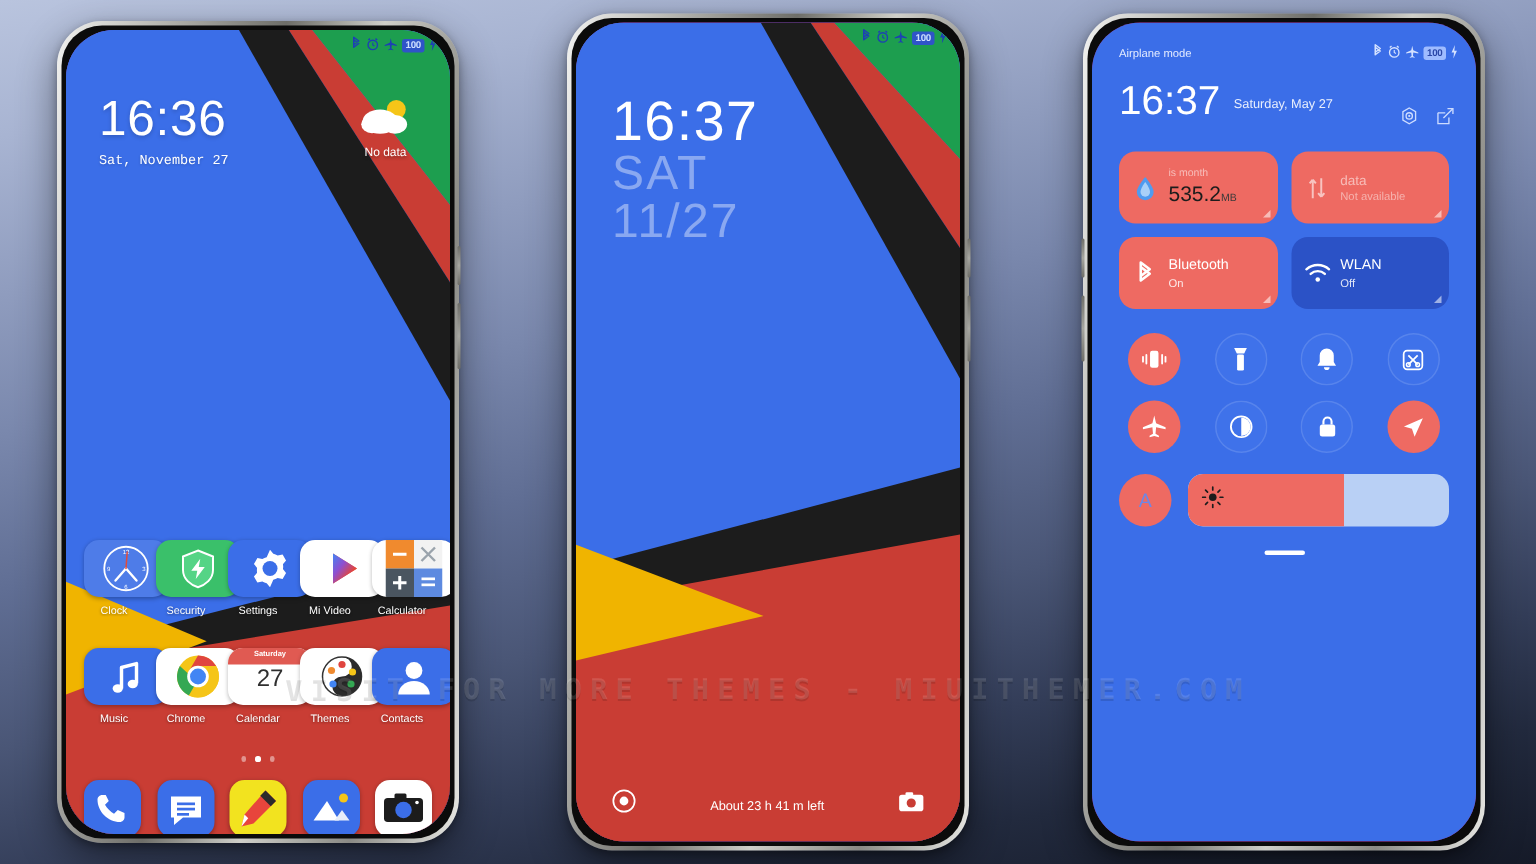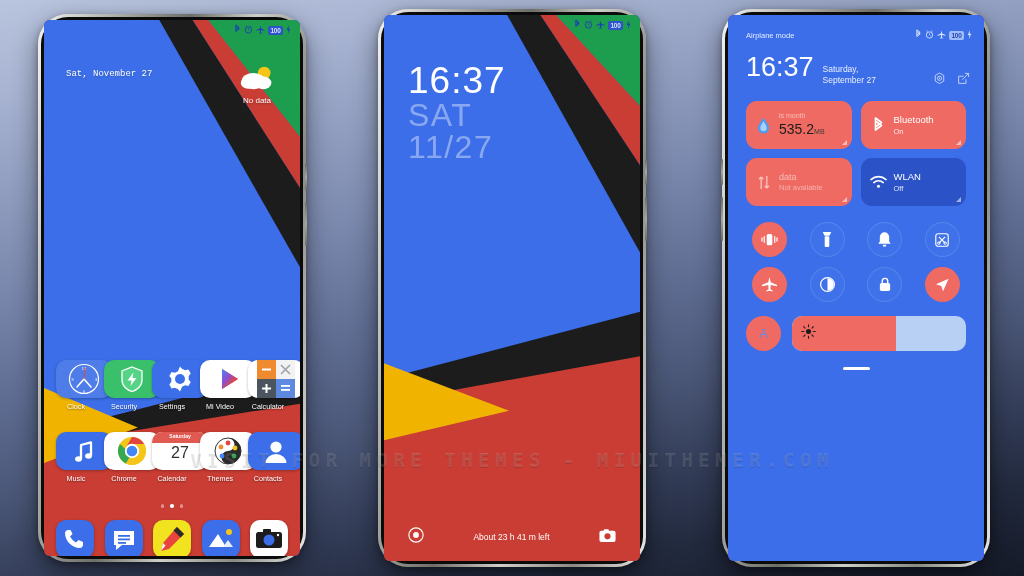--- a/index.html
+++ b/index.html
@@ -37,21 +37,21 @@
     z-index: 10;
   }
   .phone-inner {
     width: 100%; height: 100%;
     border-radius: 27px;
     background: #0b0b0b;
     padding: 3px;
   }
   .screen {
     width: 100%; height: 100%;
-    border-radius: 6px;
+    border-radius: 32px;
     overflow: hidden;
     position: relative;
     background: #be185d;
   }
   #phone-1 { left: 38px;  top: 14px;  width: 268px; height: 548px; }
   #phone-2 { left: 378px; top: 9px;   width: 268px; height: 558px; }
   #phone-3 { left: 722px; top: 9px;   width: 268px; height: 558px; }
 
   
   .side-btn {
@@ -277,20 +277,21 @@
         </span>
         <span class="battpill">100</span>
         <span class="sicon">
           <svg width="5" height="9" viewBox="0 0 6 12">
               <path d="M3.6 0 L0.6 6.6 H2.8 L2.2 12 L5.4 5 H3.1 Z" fill="#1d3fb5"></path>
             </svg>
         </span>
       </div>
 
       <div class="clock-home">
+        <div class="t">16:36</div>
         <div class="d">Sat, November 27</div>
       </div>
 
       <div class="weather-w">
         <svg width="40" height="27" viewBox="0 0 44 30">
           <circle cx="30" cy="10" r="7" fill="#f5c518"></circle>
           <ellipse cx="18" cy="19" rx="13" ry="9" fill="#ffffff"></ellipse>
           <ellipse cx="29" cy="21" rx="9" ry="7" fill="#ffffff"></ellipse>
           <ellipse cx="12" cy="21" rx="8" ry="6.5" fill="#ffffff"></ellipse>
         </svg>
@@ -589,21 +590,21 @@
             <span class="sicon">
               <svg width="5" height="9" viewBox="0 0 6 12">
                   <path d="M3.6 0 L0.6 6.6 H2.8 L2.2 12 L5.4 5 H3.1 Z" fill="#d5e2ff"></path>
                 </svg>
             </span>
           </span>
         </div>
 
         <div class="qs-clockrow">
           <div class="big">16:37</div>
-          <div class="dt">Saturday, September 27</div>
+          <div class="dt">Saturday, May 27</div>
           <div class="acts">
             <span>
               <svg width="13" height="13" viewBox="0 0 16 16">
                 <path d="M8 1.2 L13.2 4.2 V11.2 L8 14.2 L2.8 11.2 V4.2 Z" fill="none" stroke="#cddcff" stroke-width="1.1"></path>
                 <circle cx="8" cy="7.7" r="2.6" fill="none" stroke="#cddcff" stroke-width="1.1"></circle>
                 <circle cx="8" cy="7.7" r="0.9" fill="#cddcff"></circle>
               </svg>
             </span>
             <span>
               <svg width="13" height="13" viewBox="0 0 16 16">
@@ -627,43 +628,43 @@
             </span>
             <span class="ttxt">
               <span class="t1" style="display:block">is month</span>
               <span class="t2" style="display:block">
                 <span>535.2</span><span class="unit">MB</span>
               </span>
             </span>
             <span class="corner"></span>
           </div>
 
-          <div class="tile red">
-            <span class="ticon">
-              <svg width="13" height="18" viewBox="0 0 12 18">
-                  <path d="M3 5l6 4.5-6 4.5V2l6 4.5-6 4.5" stroke="#ffffff" stroke-width="1.7" fill="none" stroke-linejoin="round"></path>
-                </svg>
-            </span>
-            <span class="ttxt">
-              <span class="t1" style="display:block">Bluetooth</span>
-              <span class="t2" style="display:block">On</span>
-            </span>
-            <span class="corner"></span>
-          </div>
-
           <div class="tile dim faded">
             <span class="ticon">
               <svg width="14" height="17" viewBox="0 0 14 18">
                 <path d="M4 16 V3 M4 3 L1.8 5.6 M4 3 L6.2 5.6" stroke="rgba(255,255,255,0.6)" stroke-width="1.4" fill="none"></path>
                 <path d="M10 2 V15 M10 15 L7.8 12.4 M10 15 L12.2 12.4" stroke="rgba(255,255,255,0.6)" stroke-width="1.4" fill="none"></path>
               </svg>
             </span>
             <span class="ttxt">
               <span class="t1" style="display:block">data</span>
               <span class="t2" style="display:block">Not available</span>
+            </span>
+            <span class="corner"></span>
+          </div>
+
+          <div class="tile red">
+            <span class="ticon">
+              <svg width="13" height="18" viewBox="0 0 12 18">
+                  <path d="M3 5l6 4.5-6 4.5V2l6 4.5-6 4.5" stroke="#ffffff" stroke-width="1.7" fill="none" stroke-linejoin="round"></path>
+                </svg>
+            </span>
+            <span class="ttxt">
+              <span class="t1" style="display:block">Bluetooth</span>
+              <span class="t2" style="display:block">On</span>
             </span>
             <span class="corner"></span>
           </div>
 
           <div class="tile blue">
             <span class="ticon">
               <svg width="17" height="14" viewBox="0 0 18 14">
                 <path d="M1 4.4 A12 12 0 0 1 17 4.4" stroke="#ffffff" stroke-width="1.7" fill="none" stroke-linecap="round"></path>
                 <path d="M4 7.6 A7.5 7.5 0 0 1 14 7.6" stroke="#ffffff" stroke-width="1.7" fill="none" stroke-linecap="round"></path>
                 <circle cx="9" cy="11.6" r="1.6" fill="#ffffff"></circle>

